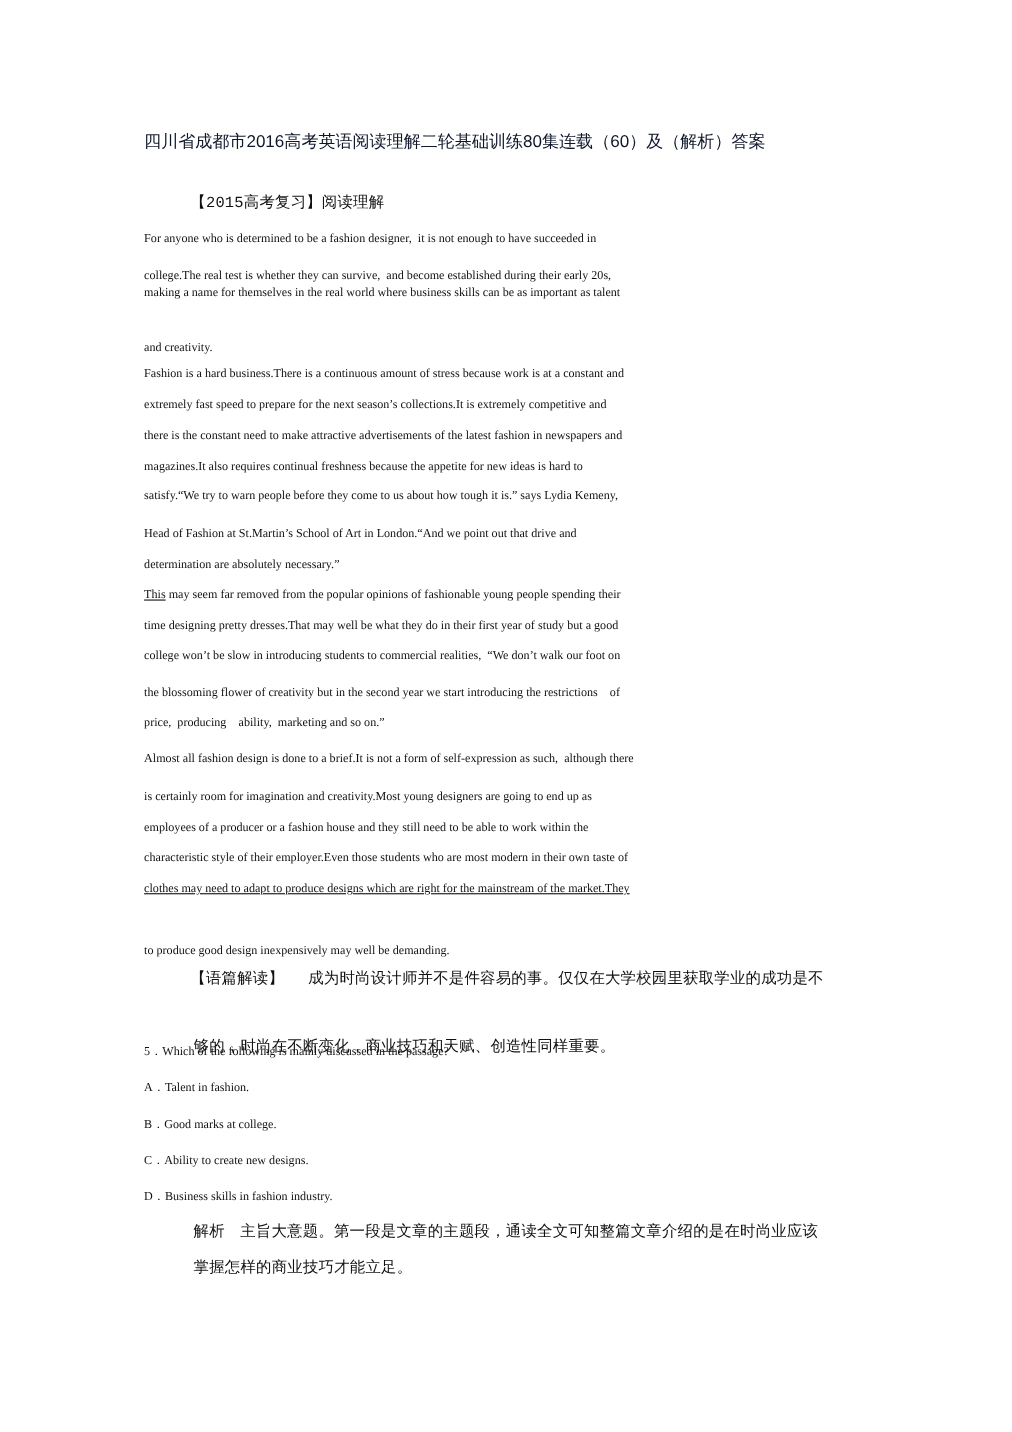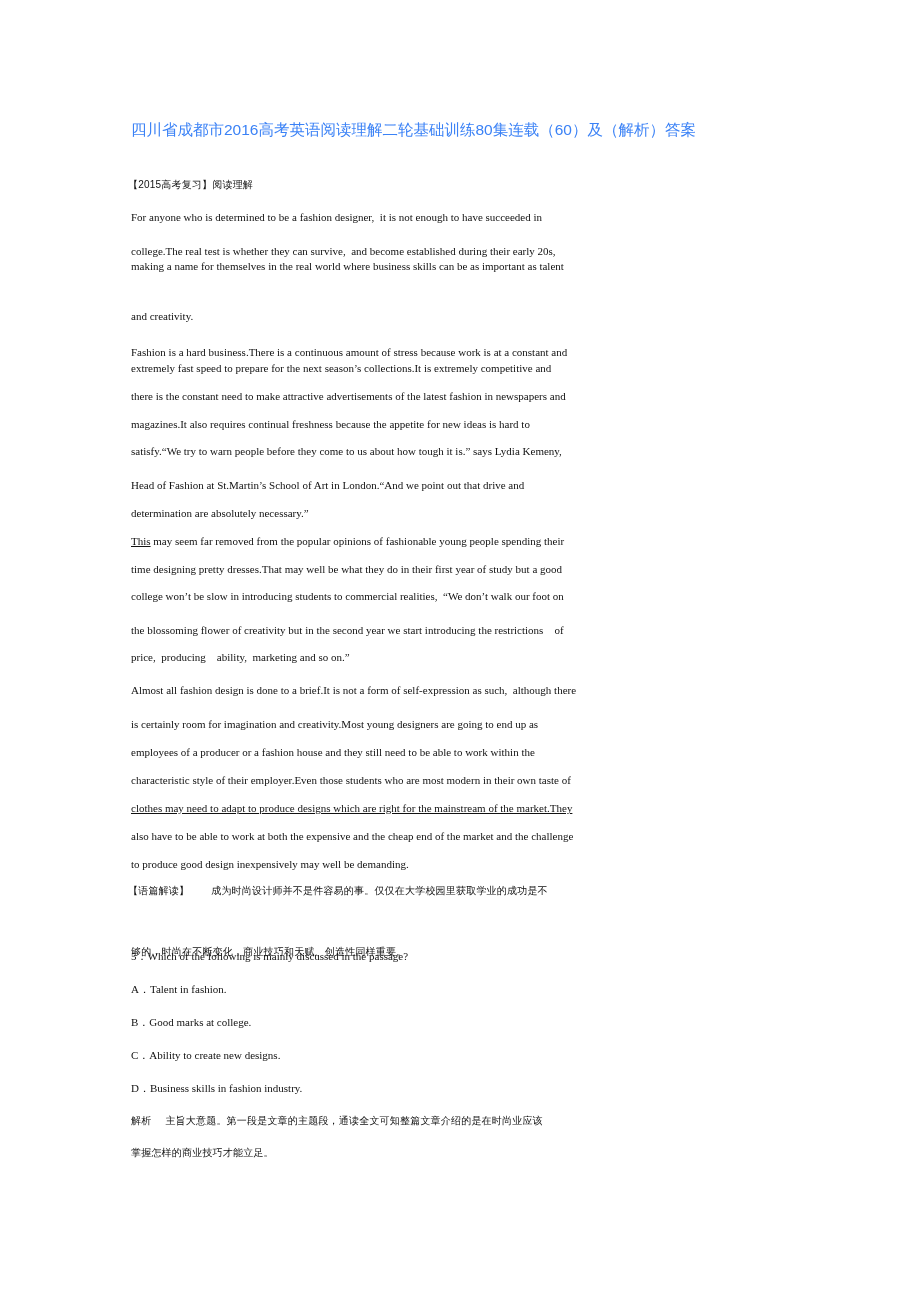--- a/index.html
+++ b/index.html
@@ -6,60 +6,59 @@
     body { width: 920px; height: 1302px; position: relative; overflow: hidden; color: #000; }
     .page { position: absolute; left: 0; top: 0; width: 920px; height: 1302px; background: #fff; }
     .line {
       position: absolute; left: 131px; white-space: pre;
       font-family: "Liberation Serif", "DejaVu Serif", serif;
       font-size: 11px; line-height: 20px; color: #111;
     }
     .title {
       position: absolute; left: 131px; top: 119px; white-space: pre;
       font-family: "Liberation Sans", "DejaVu Sans", sans-serif;
-      font-size: 15.5px; line-height: 22px; color: #3b82f6;
+      font-size: 15.5px; line-height: 22px; color: #0f172a;
     }
     .section-head { left: 128px; }
     .u { text-decoration: underline; }
-    .cn { font-family: Liberation Sans, sans-serif; font-size: 10px; letter-spacing: 0.2px; }
+    .cn { font-family: Liberation Mono, monospace; font-size: 14px; letter-spacing: 0.2px; margin-left: 45px; }
   </style>
 </head>
 <body>
 
 <div class="page">
 
   <div class="title">四川省成都市2016高考英语阅读理解二轮基础训练80集连载（60）及（解析）答案</div>
 
   <div class="line section-head cn" style="top:175px;">【2015高考复习】阅读理解</div>
 
   <div class="line" style="top:207px;">For anyone who is determined to be a fashion designer,  it is not enough to have succeeded in</div>
   <div class="line" style="top:241px;">college.The real test is whether they can survive,  and become established during their early 20s,</div>
   <div class="line" style="top:256px;">making a name for themselves in the real world where business skills can be as important as talent</div>
   <div class="line" style="top:306px;">and creativity.</div>
 
-  <div class="line" style="top:330px;margin-top:12px;">Fashion is a hard business.There is a continuous amount of stress because work is at a constant and</div>
+  <div class="line" style="top:330px;">Fashion is a hard business.There is a continuous amount of stress because work is at a constant and</div>
   <div class="line" style="top:358px;">extremely fast speed to prepare for the next season’s collections.It is extremely competitive and</div>
   <div class="line" style="top:386px;">there is the constant need to make attractive advertisements of the latest fashion in newspapers and</div>
   <div class="line" style="top:414px;">magazines.It also requires continual freshness because the appetite for new ideas is hard to</div>
   <div class="line" style="top:441px;">satisfy.“We try to warn people before they come to us about how tough it is.” says Lydia Kemeny,</div>
   <div class="line" style="top:475px;">Head of Fashion at St.Martin’s School of Art in London.“And we point out that drive and</div>
   <div class="line" style="top:503px;">determination are absolutely necessary.”</div>
 
   <div class="line" style="top:531px;"><span class="u">This</span><span> may seem far removed from the popular opinions of fashionable young people spending their</span></div>
   <div class="line" style="top:559px;">time designing pretty dresses.That may well be what they do in their first year of study but a good</div>
   <div class="line" style="top:586px;">college won’t be slow in introducing students to commercial realities,  “We don’t walk our foot on</div>
   <div class="line" style="top:620px;">the blossoming flower of creativity but in the second year we start introducing the restrictions    of</div>
   <div class="line" style="top:647px;">price,  producing    ability,  marketing and so on.”</div>
 
   <div class="line" style="top:680px;">Almost all fashion design is done to a brief.It is not a form of self-expression as such,  although there</div>
   <div class="line" style="top:714px;">is certainly room for imagination and creativity.Most young designers are going to end up as</div>
   <div class="line" style="top:742px;">employees of a producer or a fashion house and they still need to be able to work within the</div>
   <div class="line" style="top:770px;">characteristic style of their employer.Even those students who are most modern in their own taste of</div>
   <div class="line" style="top:798px;text-decoration:underline;">clothes may need to adapt to produce designs which are right for the mainstream of the market.They</div>
-  <div class="line" style="top:826px;">also have to be able to work at both the expensive and the cheap end of the market and the challenge</div>
   <div class="line" style="top:854px;">to produce good design inexpensively may well be demanding.</div>
 
   <div class="line cn" style="top:881px; left:128px;"><span>【语篇解读】</span><span style="display:inline-block;width:22px;"></span><span>成为时尚设计师并不是件容易的事。仅仅在大学校园里获取学业的成功是不</span></div>
   <div class="line cn" style="top:942px;">够的，时尚在不断变化，商业技巧和天赋、创造性同样重要。</div>
 
   <div class="line" style="top:946px;"><span>5．</span><span>Which of the following is mainly discussed in the passage?</span></div>
 
   <div class="line" style="top:979px;"><span>A．</span><span>Talent in fashion.</span></div>
   <div class="line" style="top:1012px;"><span>B．</span><span>Good marks at college.</span></div>
   <div class="line" style="top:1045px;"><span>C．</span><span>Ability to create new designs.</span></div>

